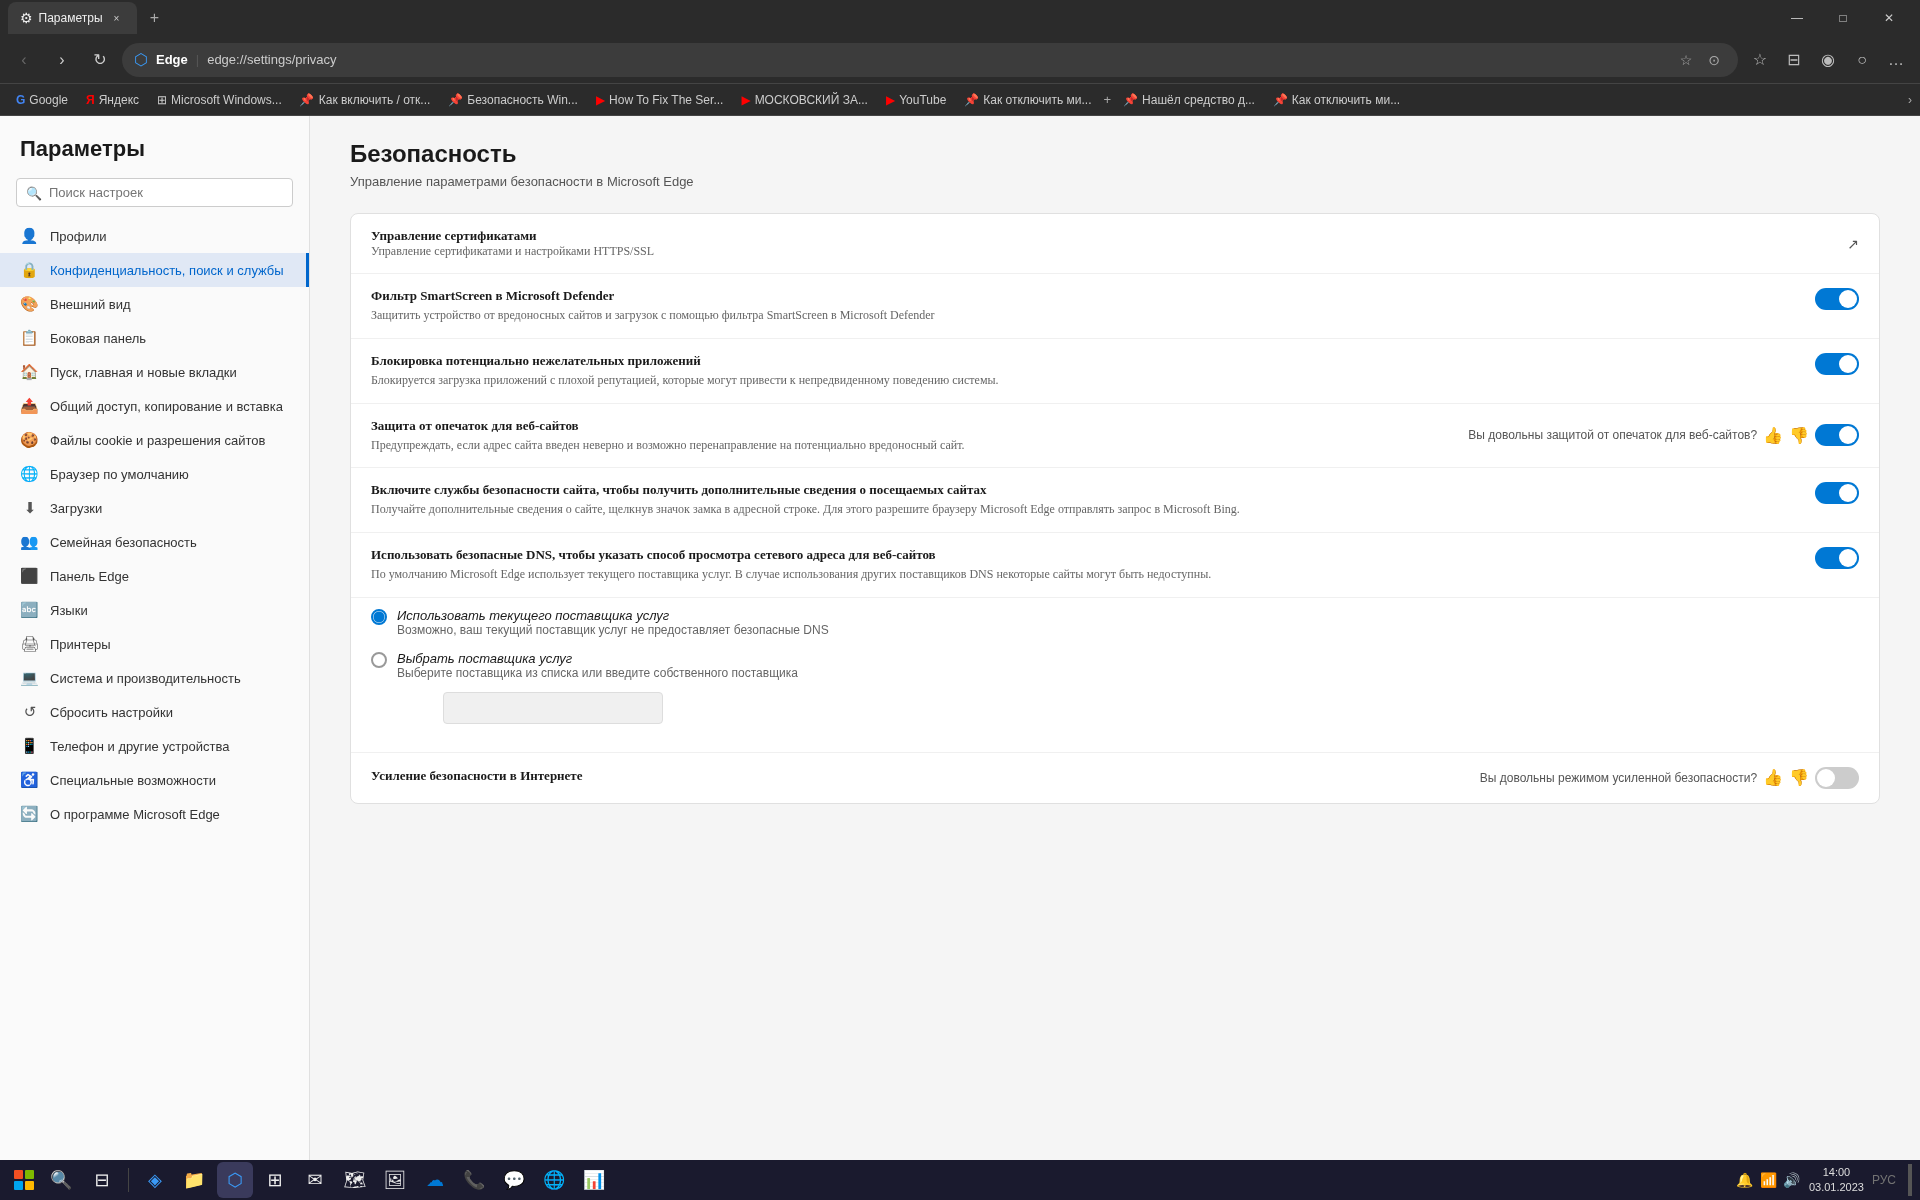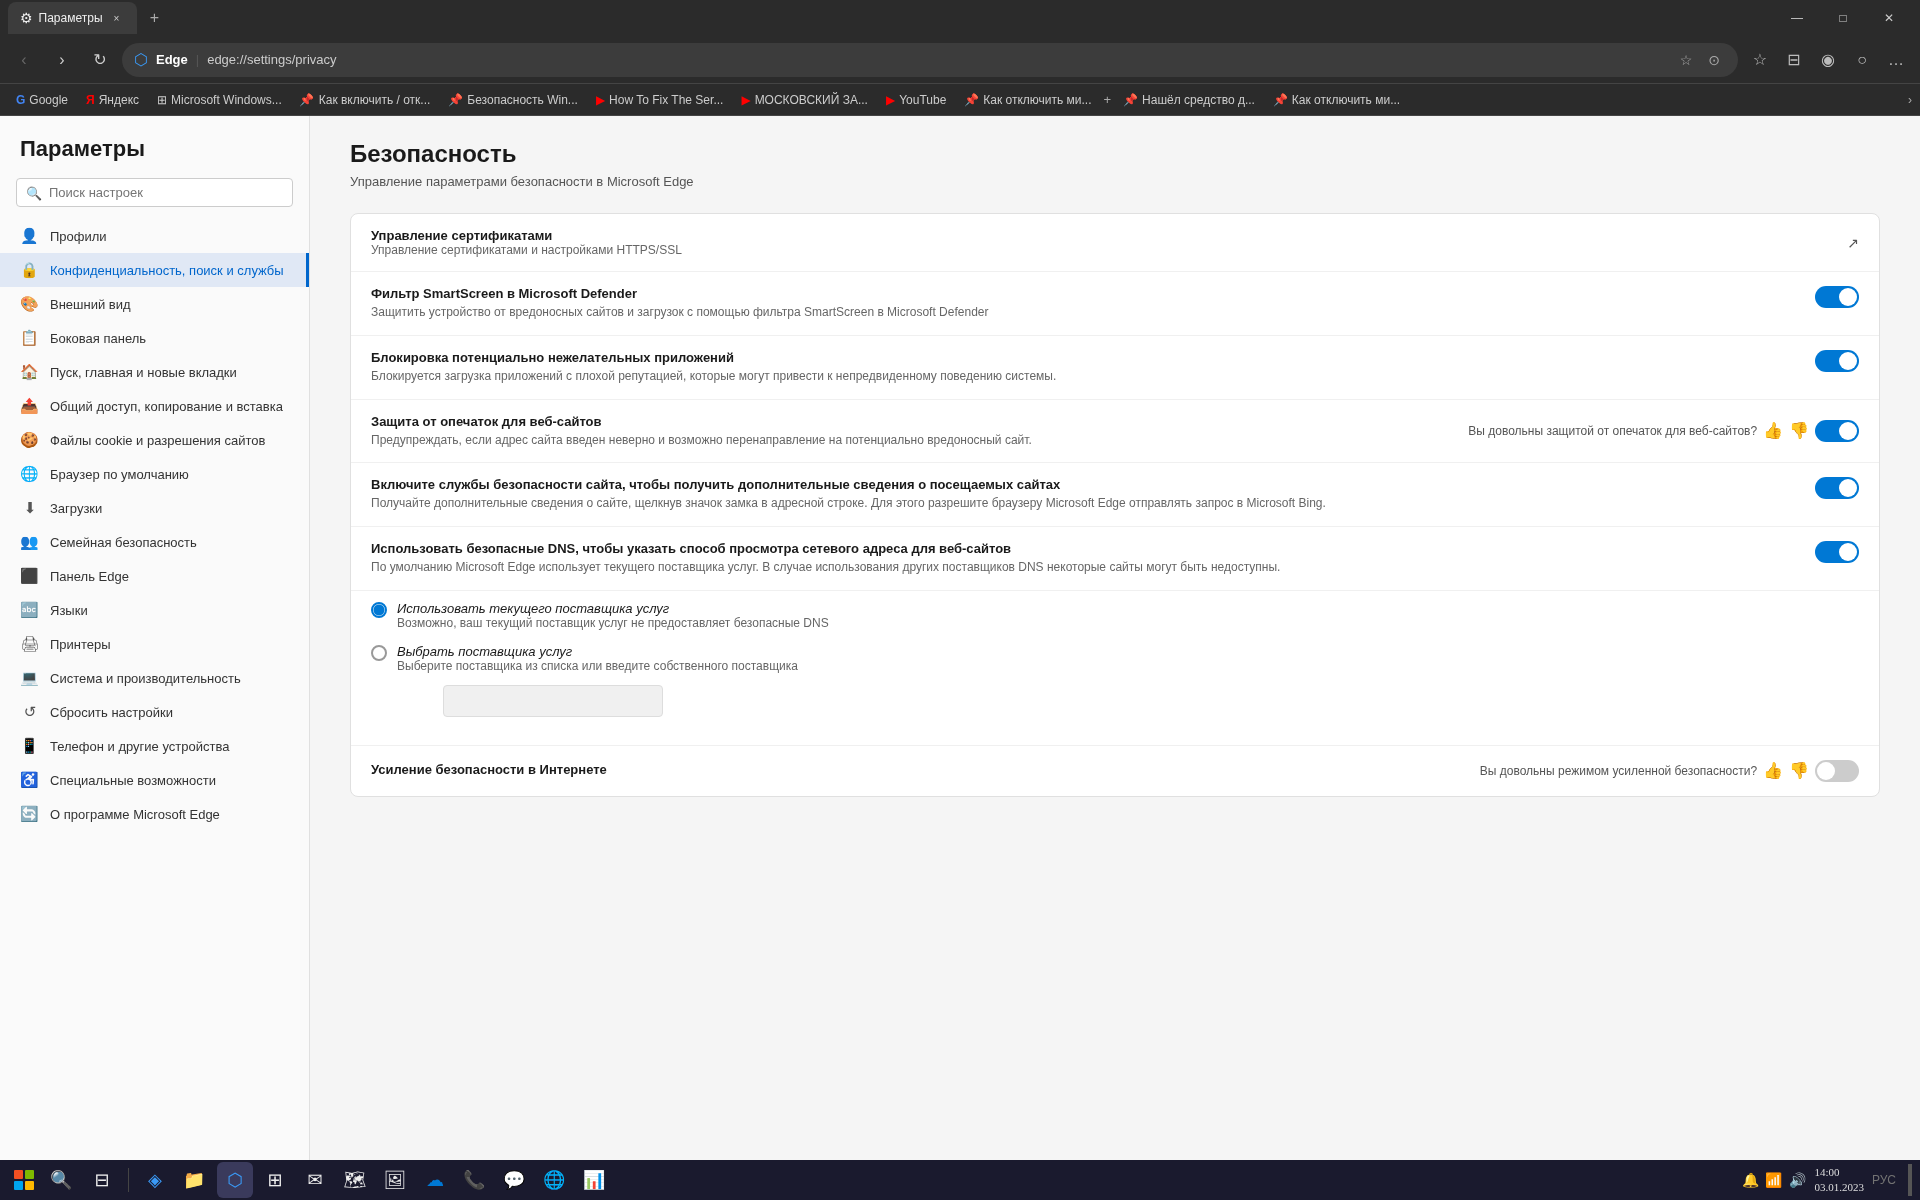--- a/index.html
+++ b/index.html
@@ -207,21 +207,21 @@
       margin-bottom: 8px;
     }
     .setting-row {
       display: flex;
       align-items: flex-start;
       padding: 14px 20px;
       border-bottom: 1px solid #f0f0f0;
       gap: 12px;
     }
     .setting-row:last-child { border-bottom: none; }
-    .setting-text { flex: 1; }
+    .setting-text { flex: 1; font-family: Liberation Serif, serif; }
     .setting-label {
       font-size: 13px;
       font-weight: 600;
       color: #1a1a1a;
       margin-bottom: 3px;
     }
     .setting-desc {
       font-size: 12px;
       color: #666;
       line-height: 1.4;
@@ -334,21 +334,21 @@
       color: #eee; font-size: 18px;
     }
     .taskbar-btn.active { background: #3a3a5c; }
     .taskbar-sep { width: 1px; height: 24px; background: #444; margin: 0 4px; }
     .taskbar-right {
       margin-left: auto;
       display: flex; align-items: center; gap: 8px;
       color: #ddd; font-size: 11px;
     }
     .taskbar-right .sys-icons { display: flex; gap: 6px; font-size: 14px; color: #ccc; }
-    .taskbar-right .clock { text-align: left; line-height: 1.4; font-family: Liberation Serif, serif; }
+    .taskbar-right .clock { text-align: center; line-height: 1.4; }
 
     .setting-row-typo {
       display: flex;
       align-items: center;
       padding: 14px 20px;
       border-bottom: 1px solid #f0f0f0;
       gap: 12px;
     }
   </style>
 </head>

